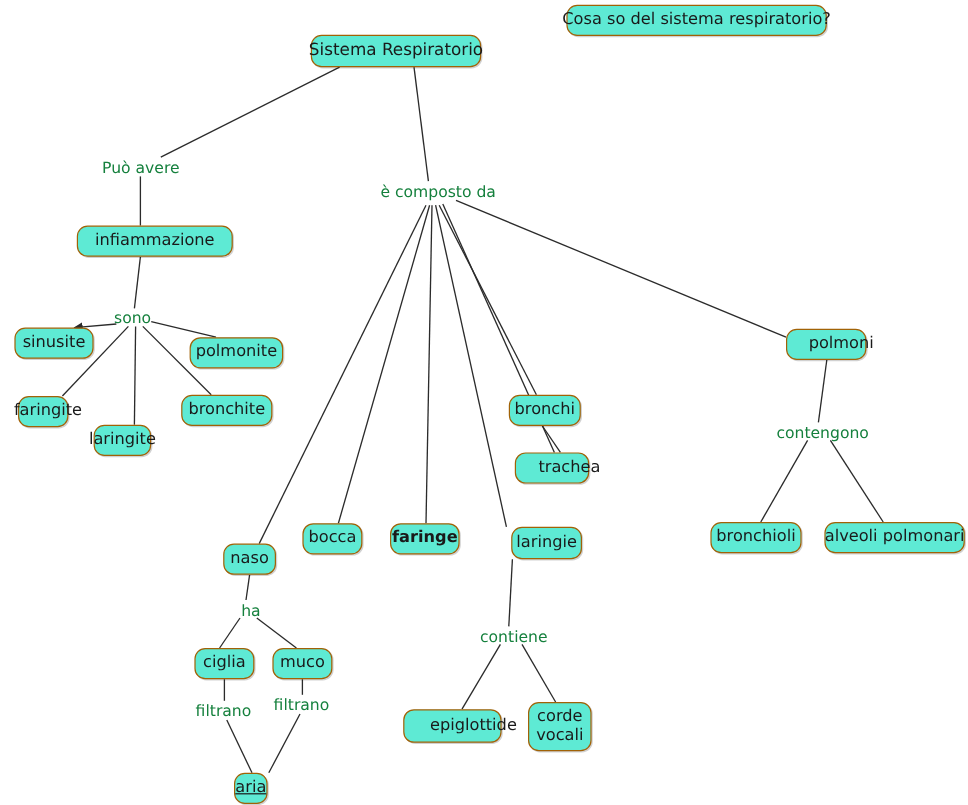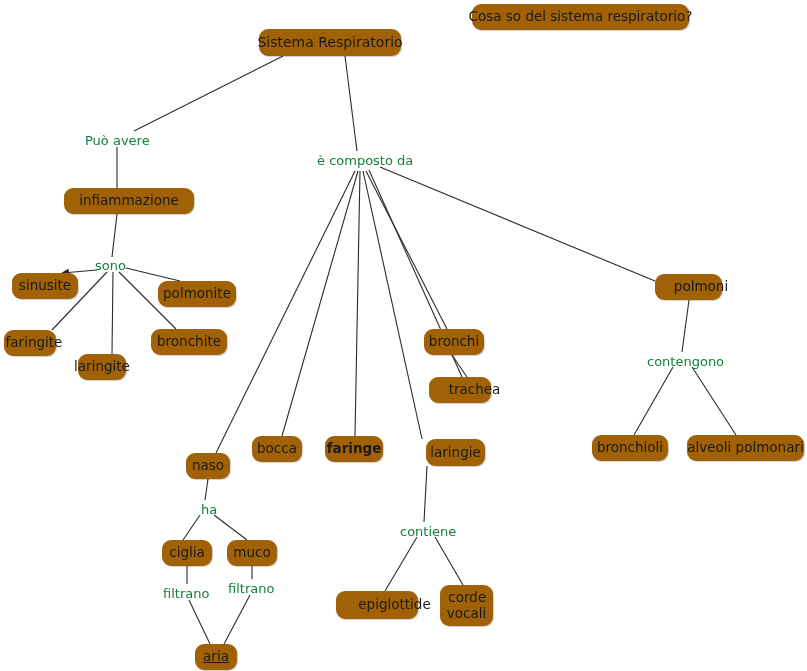--- a/index.html
+++ b/index.html
@@ -22,30 +22,30 @@
     position: absolute;
     left: 0;
     top: 0;
     width: 807px;
     height: 671px;
     pointer-events: none;
   }
   .node {
     position: absolute;
     box-sizing: border-box;
-    background: #a16207;
-    border: 3px solid #a16207;
+    background: #5eead4;
+    border: 1px solid #a16207;
     border-radius: 9px;
     color: #1a1a1a;
     font-size: 13.5px;
     line-height: 1.12;
     display: flex;
     align-items: center;
     justify-content: center;
-    text-align: right;
+    text-align: center;
     padding: 0 7px;
     white-space: pre;
     box-shadow: 1px 1px 0 rgba(0,0,0,0.18);
   }
   .node.root {
     font-size: 14px;
   }
   .node.question {
     font-size: 13.5px;
     border-radius: 9px;
@@ -106,32 +106,32 @@
 
   <div id="question-box-host">
     <div class="node question" id="question-box" style="left:472px; top:4px; width:217px; height:26px;">Cosa so del sistema respiratorio?</div>
   </div>
 
   <div id="node-layer">
       <div class="node root" style="left: 259px; top: 29px; width: 142px; height: 27px;">Sistema Respiratorio</div>
       <div class="node" style="left: 64px; top: 188px; width: 130px; height: 26px;">infiammazione</div>
       <div class="node" style="left: 12px; top: 273px; width: 66px; height: 26px;">sinusite</div>
       <div class="node" style="left: 158px; top: 281px; width: 78px; height: 26px;">polmonite</div>
-      <div class="node" style="left: 4px; top: 330px; width: 52px; height: 26px; padding-left: 15px;">faringite</div>
+      <div class="node" style="left: 15px; top: 330px; width: 42px; height: 26px; padding-left: 15px;">faringite</div>
       <div class="node" style="left: 151px; top: 329px; width: 76px; height: 26px;">bronchite</div>
       <div class="node" style="left: 78px; top: 354px; width: 48px; height: 26px;">laringite</div>
       <div class="node" style="left: 424px; top: 329px; width: 60px; height: 26px;">bronchi</div>
       <div class="node" style="left: 429px; top: 377px; width: 62px; height: 26px; padding-left: 36px;">trachea</div>
       <div class="node" style="left: 186px; top: 453px; width: 44px; height: 26px;">naso</div>
       <div class="node" style="left: 252px; top: 436px; width: 50px; height: 26px;">bocca</div>
       <div class="node" style="left: 325px; top: 436px; width: 58px; height: 26px; font-weight: bold;">faringe</div>
       <div class="node" style="left: 398px; top: 439px; width: 59px; height: 27px; margin-left: 28px;">laringie</div>
       <div class="node" style="left: 162px; top: 540px; width: 50px; height: 26px;">ciglia</div>
       <div class="node" style="left: 227px; top: 540px; width: 50px; height: 26px;">muco</div>
-      <div class="node" style="left: 195px; top: 644px; width: 42px; height: 26px; text-decoration: underline;">aria</div>
+      <div class="node" style="left: 195px; top: 644px; width: 28px; height: 26px; text-decoration: underline;">aria</div>
       <div class="node" style="left: 336px; top: 591px; width: 82px; height: 28px; padding-left: 42px;">epiglottide</div>
       <div class="node" style="left: 440px; top: 585px; width: 53px; height: 41px;">corde
 vocali</div>
       <div class="node" style="left: 655px; top: 274px; width: 67px; height: 26px; padding-left: 32px;">polmoni</div>
       <div class="node" style="left: 592px; top: 435px; width: 76px; height: 26px;">bronchioli</div>
       <div class="node" style="left: 687px; top: 435px; width: 117px; height: 26px;">alveoli polmonari</div>
     </div>
   <div id="label-layer">
       <div class="linklabel" style="left: 85px; top: 133px;">Può avere</div>
       <div class="linklabel" style="left: 317px; top: 153px;">è composto da</div>

